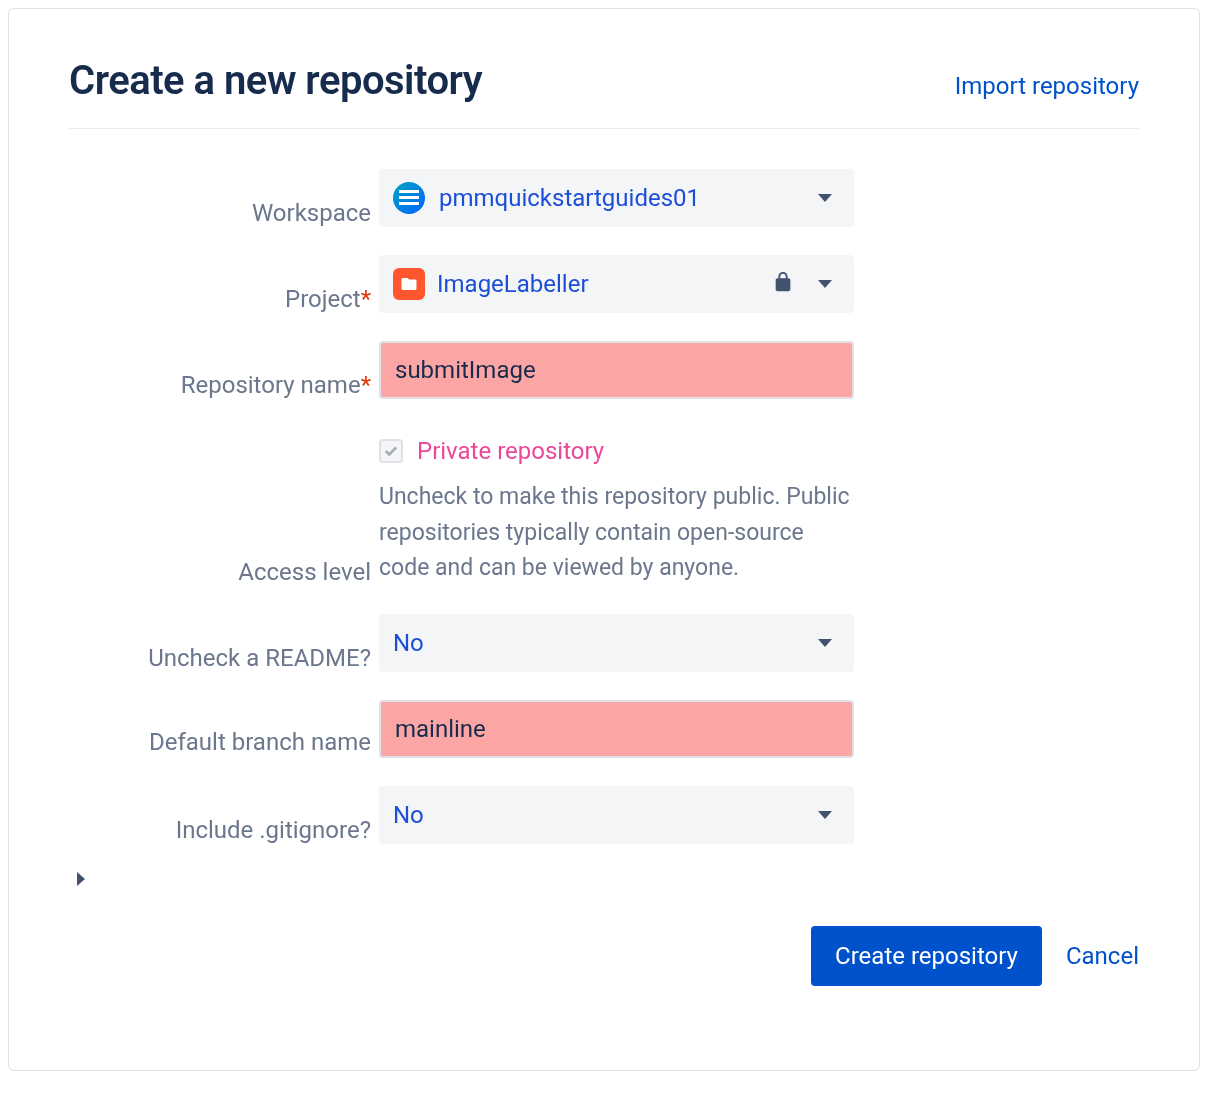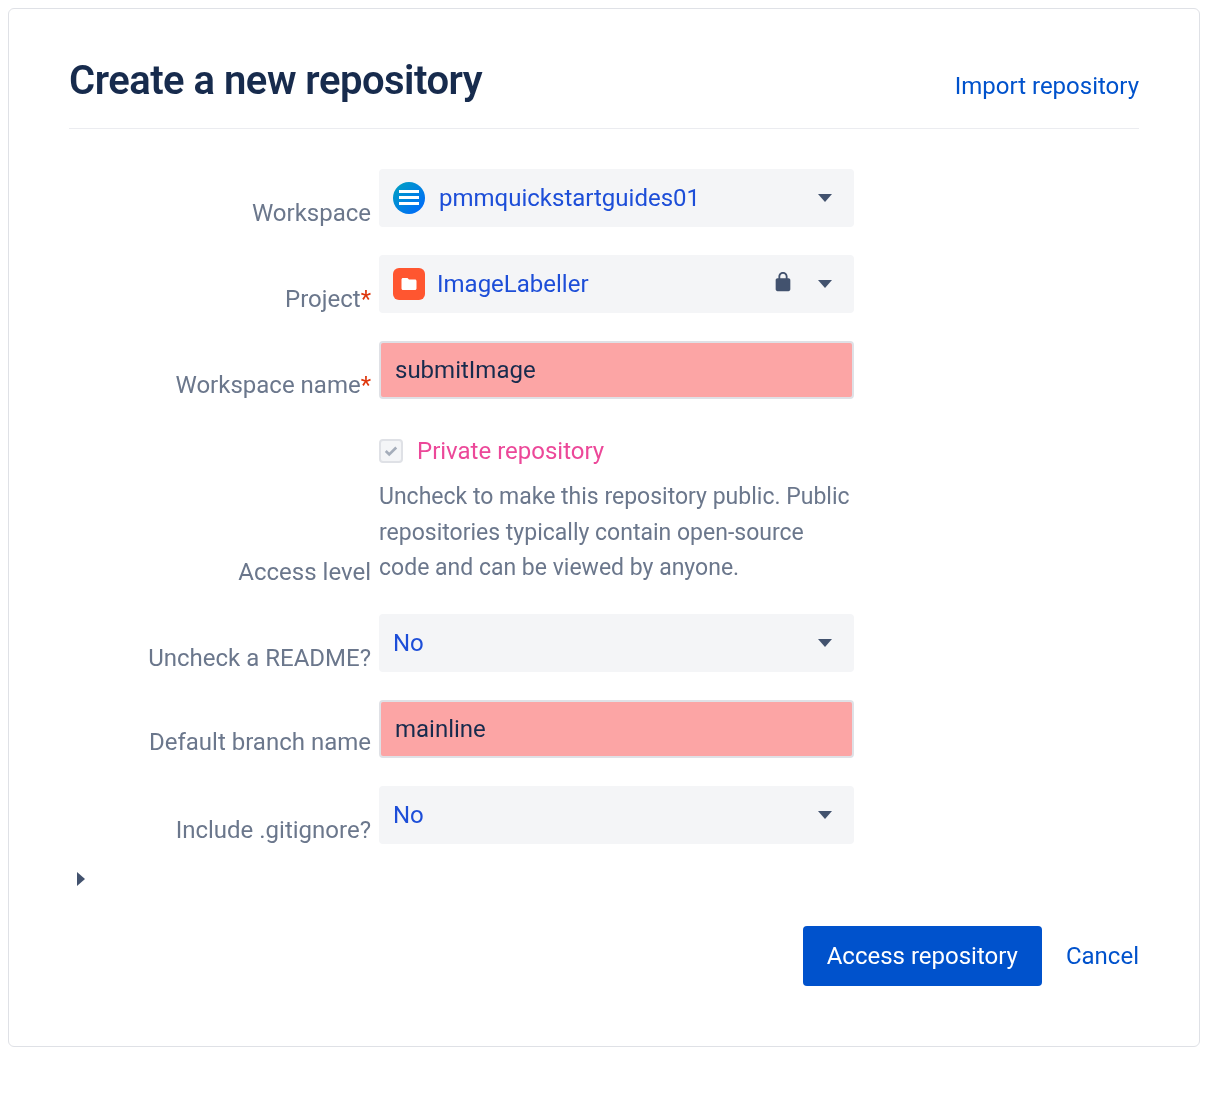--- a/index.html
+++ b/index.html
@@ -8,21 +8,21 @@
       padding: 0;
     }
     body {
       font-family: -apple-system, BlinkMacSystemFont, 'Segoe UI', Roboto, Helvetica, Arial, sans-serif;
       background: #fff;
       padding: 8px;
     }
     .card {
       border: 1px solid #dfe1e6;
       border-radius: 6px;
-      padding: 48px 60px 60px 60px;
+      padding: 48px 60px 84px 60px;
       max-width: 1192px;
     }
     .header-row {
       display: flex;
       justify-content: space-between;
       align-items: baseline;
       border-bottom: 1px solid #ebecf0;
       padding-bottom: 24px;
       margin-bottom: 40px;
     }
@@ -256,21 +256,21 @@
           <svg viewBox="0 0 24 24">
               <path d="M18 8h-1V6c0-2.76-2.24-5-5-5S7 3.24 7 6v2H6c-1.1 0-2 .9-2 2v10c0 1.1.9 2 2 2h12c1.1 0 2-.9 2-2V10c0-1.1-.9-2-2-2zM9 6c0-1.66 1.34-3 3-3s3 1.34 3 3v2H9V6z"></path>
             </svg>
         </span>
         <div class="chevron-down"></div>
       </div>
     </div>
   </div>
 
   <div class="form-row">
-    <div class="label-col"><span>Workspace name</span><span class="required">*</span></div>
+    <div class="label-col"><span>Repository name</span><span class="required">*</span></div>
     <div class="field-col">
       <input type="text" class="text-input" value="submitImage" style="">
     </div>
   </div>
 
   <div class="form-row">
     <div class="label-col">Access level</div>
     <div class="field-col field-col-wide">
       <div class="checkbox-row">
         <div class="checkbox">
@@ -309,16 +309,16 @@
         <div class="chevron-down"></div>
       </div>
     </div>
   </div>
 
   <div class="advanced-row">
     <div class="chevron-right"></div>
   </div>
 
   <div class="actions-row">
-    <button class="btn-primary">Access repository</button>
+    <button class="btn-primary">Create repository</button>
     <button class="btn-link">Cancel</button>
   </div>
 </div>
 
 </body></html>

